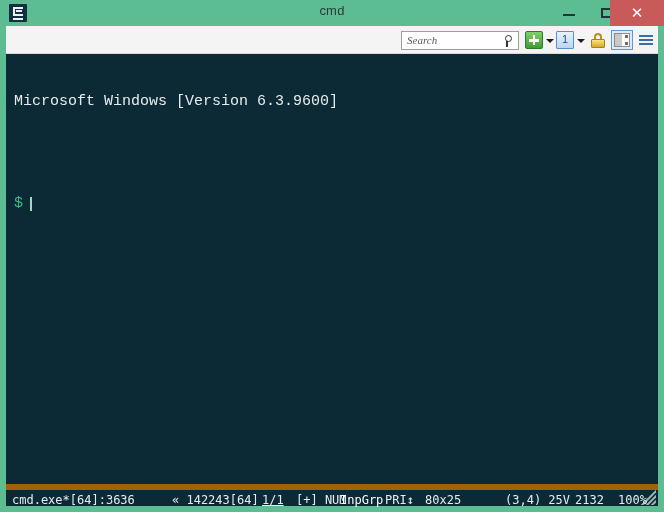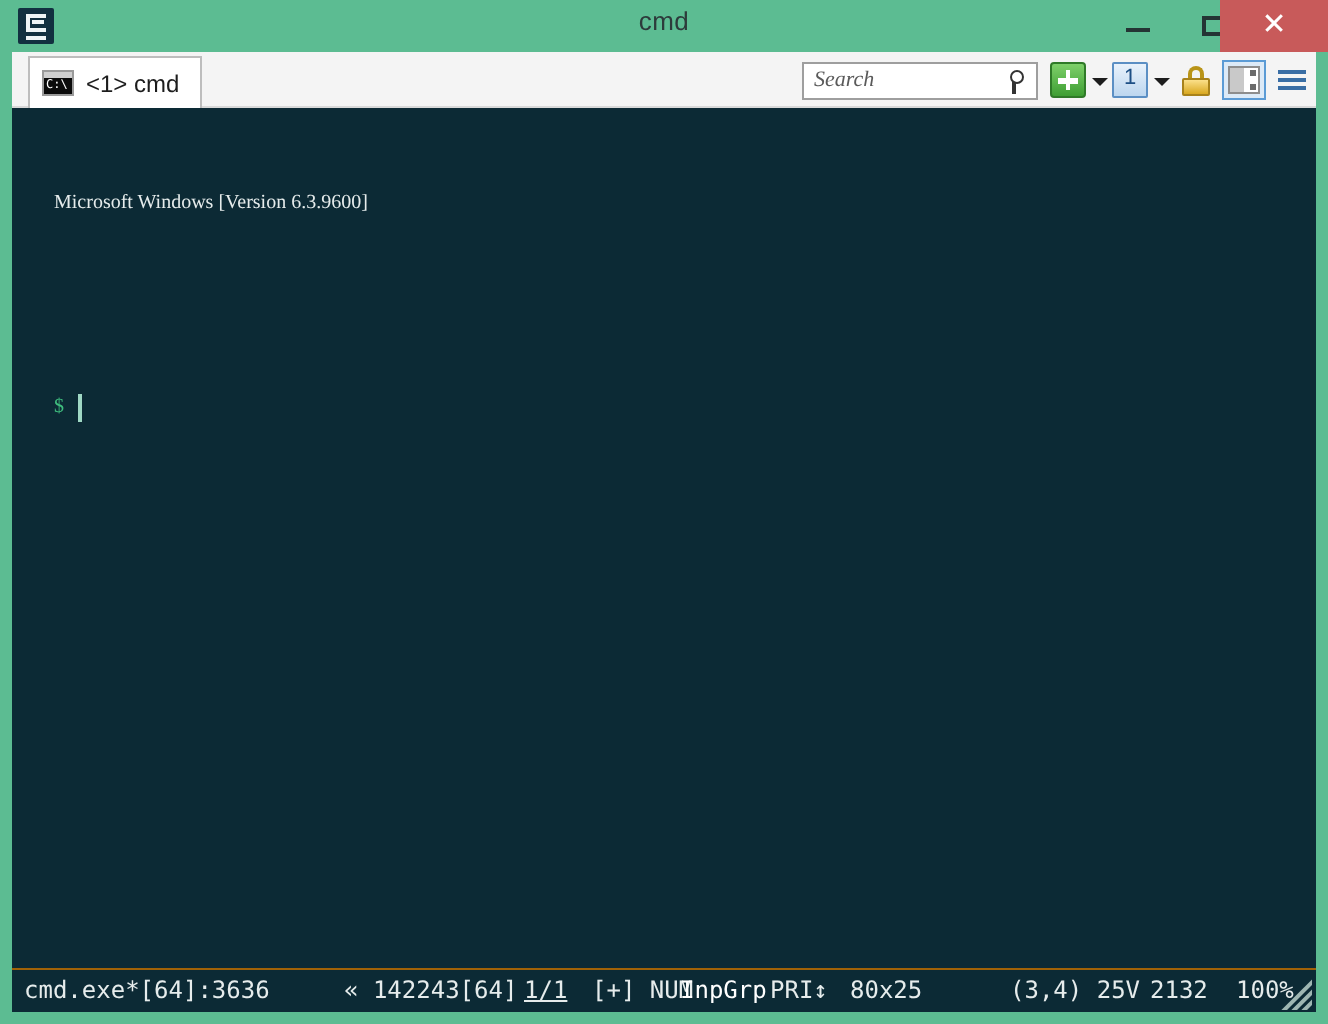--- a/index.html
+++ b/index.html
@@ -332,25 +332,24 @@
   .console {
     position: absolute;
     left: 6px; top: 54px;
     width: 652px;
     height: 430px;
     background: #0C2A35;
     overflow: hidden;
   }
   .console-inner {
     padding: 5px 0 0 8px;
-    font-family: Liberation Serif, serif;
-    font-size: 10px;
+    font-family: Liberation Mono, monospace;
+    font-size: 15px;
     line-height: 17px;
     white-space: pre;
-    margin-left: 13px;
   }
   .line-white { color: #E6ECEC; }
   .line-green { color: #3FBD7E; }
   .line-blank { height: 17px; }
   .prompt-row { display: flex; align-items: center; }
   .cursor {
     display: inline-block;
     width: 2px;
     height: 14px;
     background: #9fd8c4;
@@ -358,21 +357,21 @@
     vertical-align: middle;
   }
 
   
   .statusbar {
     position: absolute;
     left: 6px; bottom: 6px;
     width: 652px;
     height: 22px;
     background: #0C2A35;
-    border-top: 1px solid #a16207;
+    border-top: 6px solid #a16207;
     box-sizing: border-box;
     font-family: "DejaVu Sans Mono", monospace;
     font-size: 12px;
     color: #E6ECEC;
   }
   .sb-cell {
     position: absolute;
     top: 3px;
     white-space: nowrap;
   }
@@ -413,24 +412,20 @@
     </div>
     <div class="win-btn btn-max">
       <div class="glyph-max"></div>
     </div>
     <div class="win-btn btn-close">
       <div class="glyph-close">✕</div>
     </div>
   </div>
 
   <div class="tabstrip">
-    <div class="tab">
-      <div class="tab-icon"></div>
-      <div class="tab-label">&lt;1&gt; cmd</div>
-    </div>
 
     <div class="toolbar">
       <div class="search-box">
         <div class="search-placeholder">Search</div>
         <div class="search-icon">
           <div class="ring"></div>
           <div class="stem"></div>
         </div>
       </div>
 

